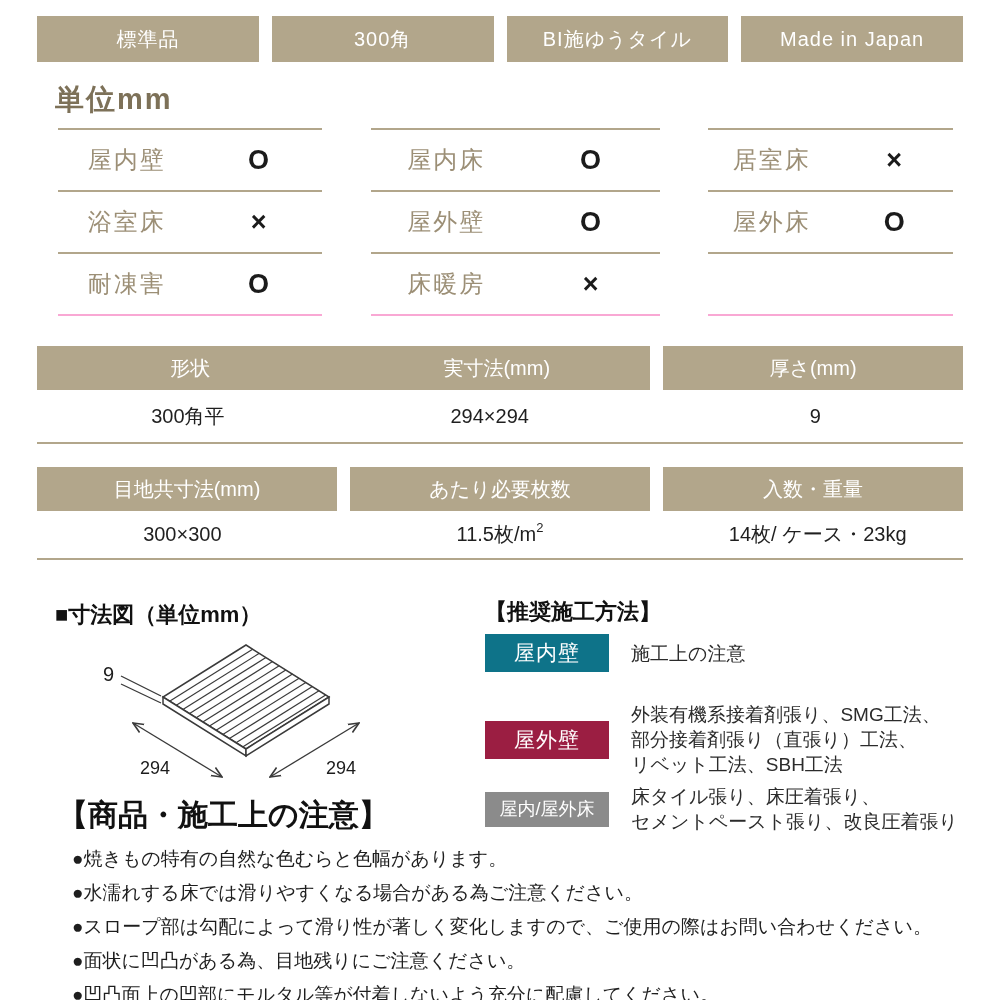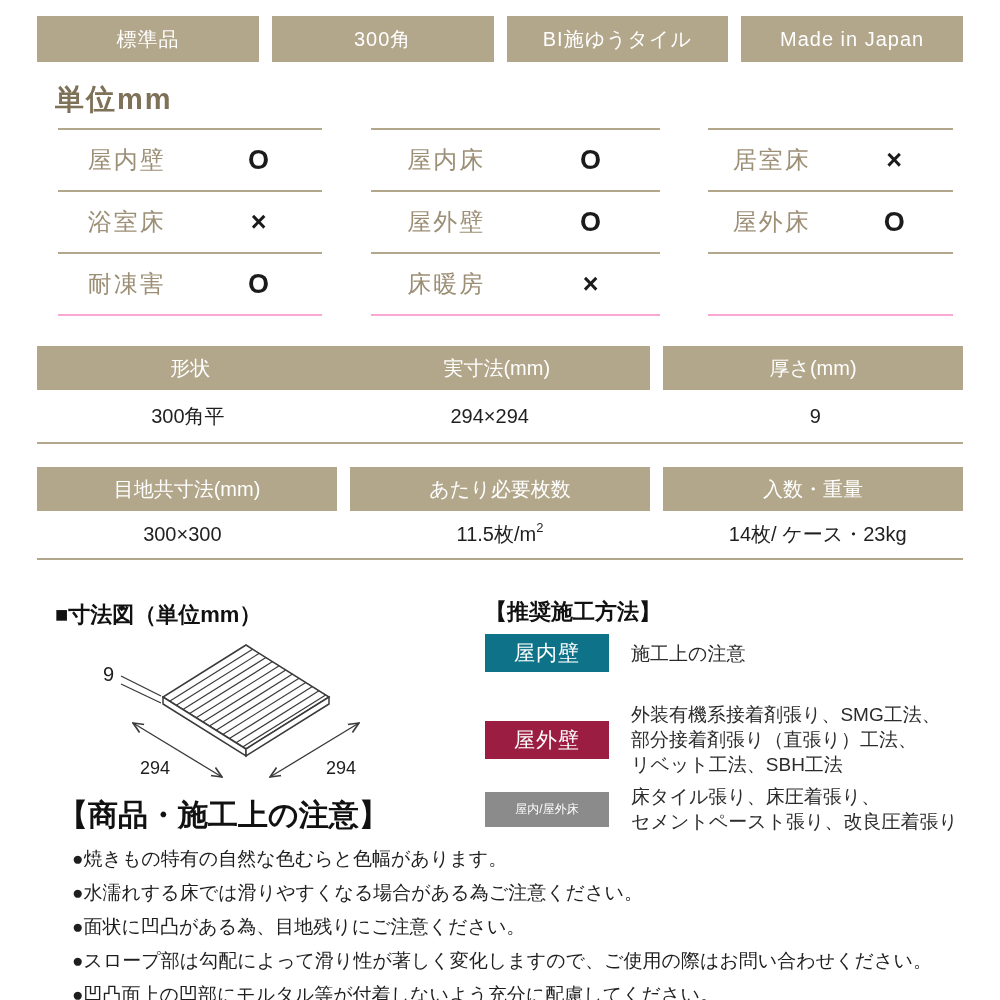--- a/index.html
+++ b/index.html
@@ -69,21 +69,21 @@
   .methods-title{font-size:22px;font-weight:bold;color:#111;}
   .mrow{display:flex;align-items:center;}
   .mrow1{margin-top:7px;}
   .mrow2{margin-top:30px;}
   .mrow3{margin-top:7px;}
   .mbadge{
     width:124px;min-height:38px;flex:0 0 124px;
     display:flex;align-items:center;justify-content:center;
     color:#fff;font-size:21px;letter-spacing:1px;
   }
-  .mbadge.small{font-size:12px;min-height:35px;letter-spacing:0;}
+  .mbadge.small{font-size:18px;min-height:35px;letter-spacing:0;}
   .mdesc{
     margin-left:22px;font-size:19px;line-height:25px;color:#2b2b2b;
     white-space:pre-line;
   }
 
   .notes{position:absolute;left:58px;top:795px;width:920px;}
   .notes-title{font-size:30px;font-weight:bold;color:#111;}
   .note-item{
     margin-left:14px;margin-top:12px;font-size:19px;line-height:22px;
     color:#1e1e1e;white-space:nowrap;
@@ -262,18 +262,18 @@
       <div class="mbadge small" style="background-color: rgb(139, 139, 139);">屋内/屋外床</div>
       <div class="mdesc">床タイル張り、床圧着張り、
 セメントペースト張り、改良圧着張り</div>
     </div>
   </div>
 
   <div class="notes">
     <div class="notes-title">【商品・施工上の注意】</div>
     <div class="note-item">●焼きもの特有の自然な色むらと色幅があります。</div>
     <div class="note-item">●水濡れする床では滑りやすくなる場合がある為ご注意ください。</div>
+    <div class="note-item">●スロープ部は勾配によって滑り性が著しく変化しますので、ご使用の際はお問い合わせください。</div>
     <div class="note-item">●面状に凹凸がある為、目地残りにご注意ください。</div>
-    <div class="note-item">●スロープ部は勾配によって滑り性が著しく変化しますので、ご使用の際はお問い合わせください。</div>
     <div class="note-item">●凹凸面上の凹部にモルタル等が付着しないよう充分に配慮してください。</div>
   </div>
 
 </div>
 
 </body></html>

